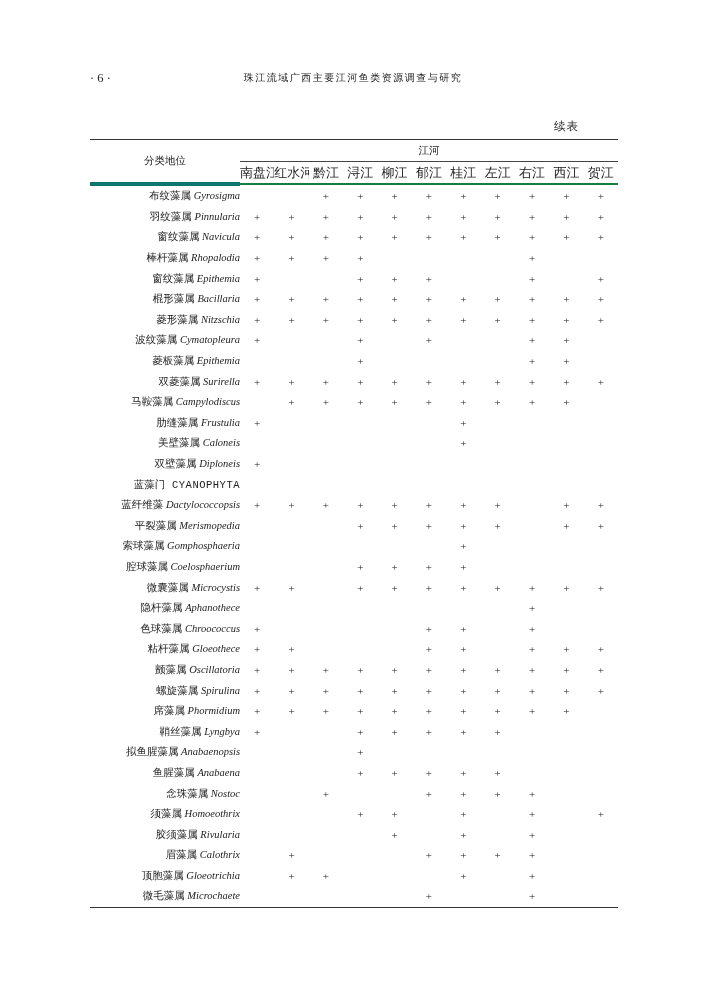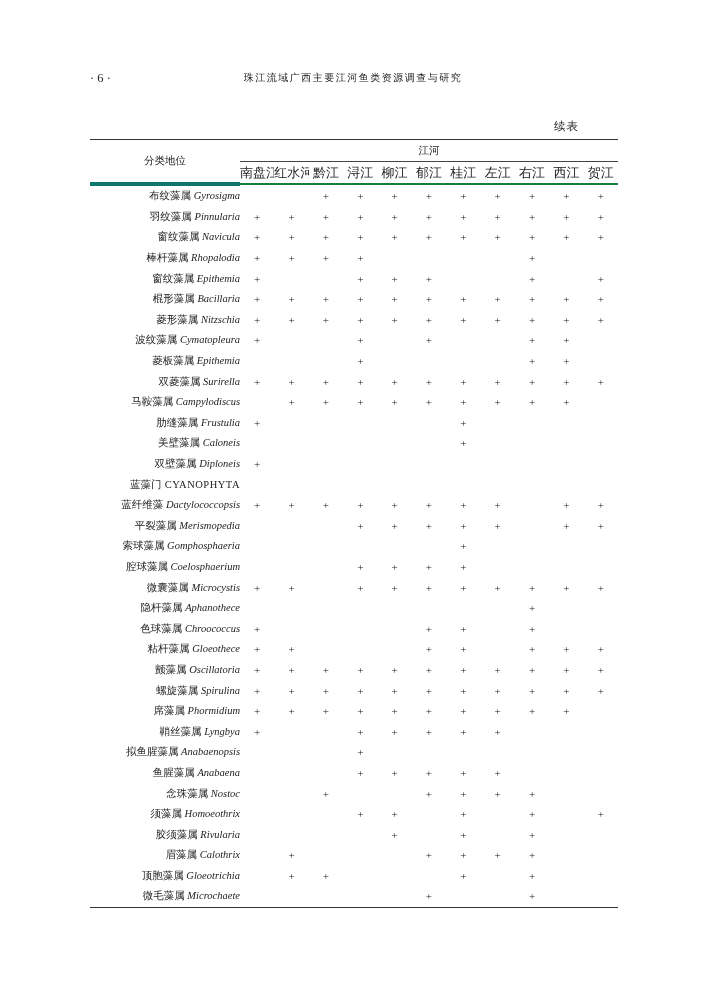--- a/index.html
+++ b/index.html
@@ -76,21 +76,21 @@
     text-align: right;
     padding-left: 16px;
     white-space: nowrap;
     overflow: hidden;
     margin-top: 22px;
   }
   td.taxon-cell.section {
     padding-left: 2px;
   }
   .latin { font-style: italic; }
-  .latin-caps { font-style: normal; letter-spacing: 0.5px; }
+  .latin-caps { font-style: normal; letter-spacing: 0.5px; font-family: Liberation Mono, monospace; }
   td.mark-cell {
     text-align: center;
     font-size: 11px;
     color: #222;
   }
 </style>
 </head>
 <body>
 
 <div class="page">

